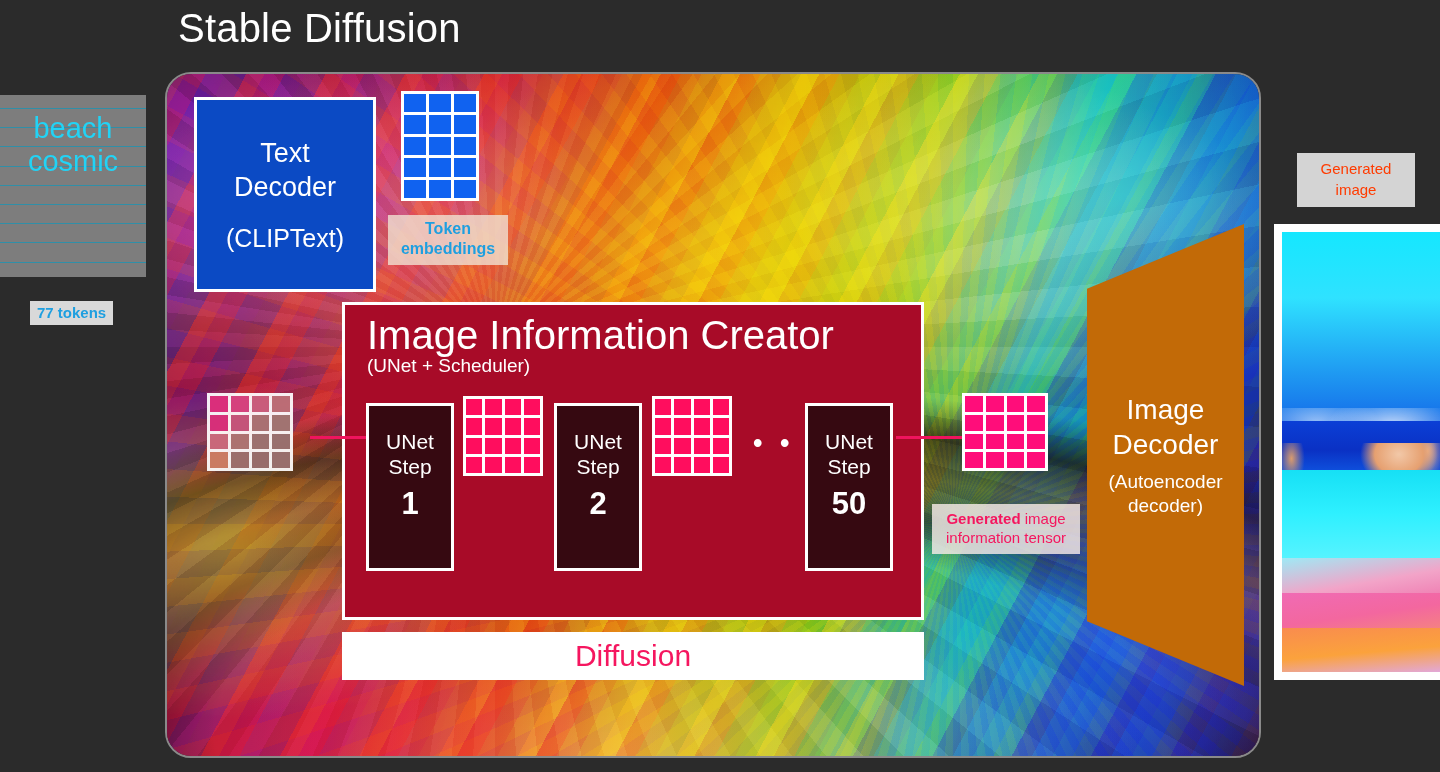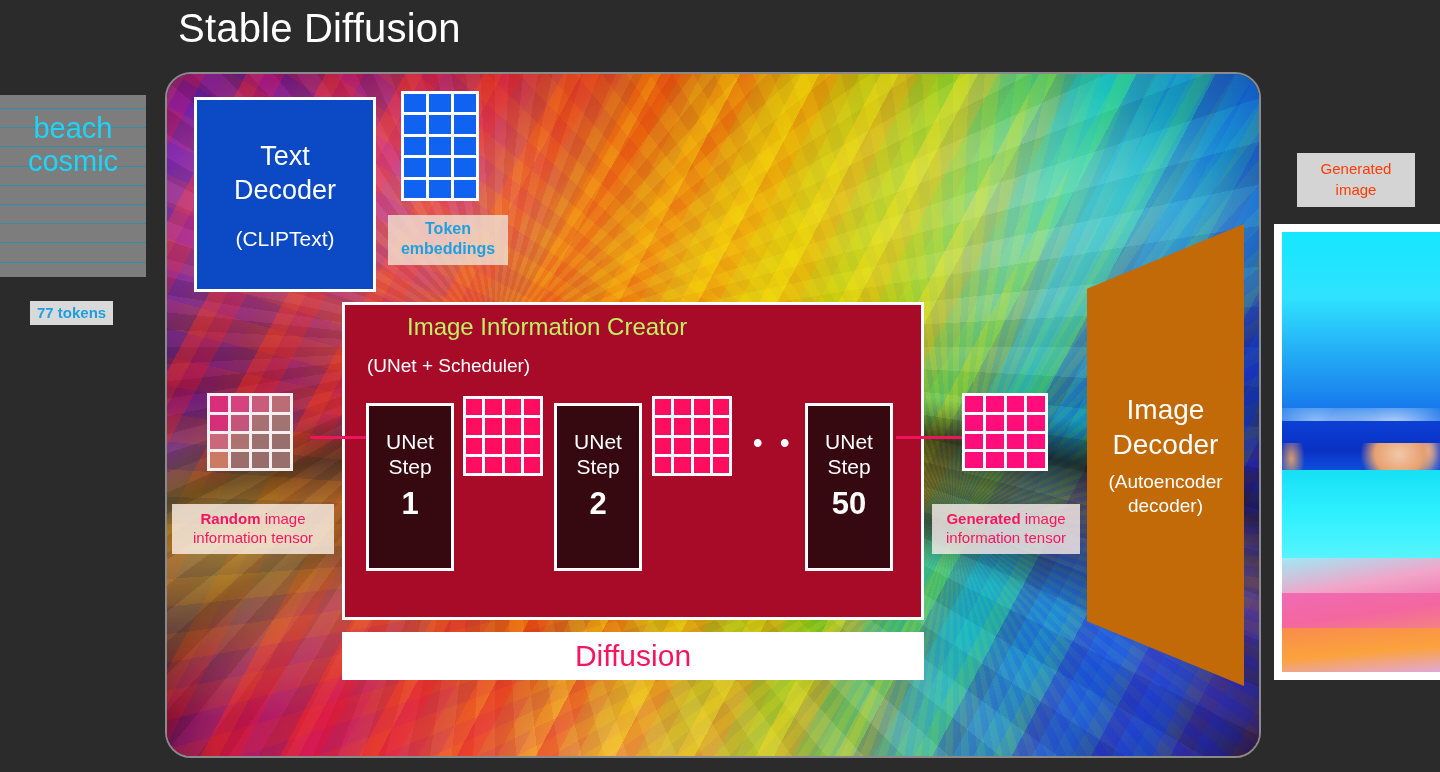--- a/index.html
+++ b/index.html
@@ -60,21 +60,21 @@
   #text-encoder {
     position: absolute; left: 27px; top: 23px;
     width: 182px; height: 195px;
     background: #0b4ac4;
     border: 3px solid #ffffff;
     color: #fff; text-align: center;
     display: flex; flex-direction: column;
     align-items: center; justify-content: center;
   }
   #text-encoder .big { font-size: 27px; line-height: 34px; }
-  #text-encoder .sub { font-size: 21px; margin-top: 20px; }
+  #text-encoder .sub { font-size: 25px; margin-top: 20px; }
 
   
   #tok-grid {
     position: absolute; left: 234px; top: 17px;
     width: 78px; height: 110px;
     background: #ffffff;
     display: grid;
     grid-template-columns: repeat(3, 1fr);
     grid-template-rows: repeat(5, 1fr);
     gap: 3px; padding: 3px;
@@ -91,21 +91,21 @@
 
   
   #iic {
     position: absolute; left: 175px; top: 228px;
     width: 582px; height: 318px;
     background: #a80b28;
     border: 3px solid #ffffff;
   }
   #iic-title {
     position: absolute; left: 22px; top: 8px;
-    color: #bef264; font-size: 24px; font-weight: 400; white-space: nowrap; margin-left: 40px;
+    color: #ffffff; font-size: 40px; font-weight: 400; white-space: nowrap;
   }
   #iic-sub {
     position: absolute; left: 22px; top: 50px;
     color: #fff; font-size: 19px; white-space: nowrap;
   }
 
   .unet {
     position: absolute; top: 98px;
     width: 88px; height: 168px;
     background: #360911;
@@ -320,23 +320,20 @@
         <i style="background: rgb(149, 98, 95); opacity: 0.88;"></i>
         <i style="background: rgb(193, 85, 106); opacity: 0.88;"></i>
         <i style="background: rgb(162, 97, 94); opacity: 0.88;"></i>
         <i style="background: rgb(143, 95, 92); opacity: 0.88;"></i>
         <i style="background: rgb(140, 93, 91); opacity: 0.88;"></i>
         <i style="background: rgb(196, 106, 78); opacity: 0.88;"></i>
         <i style="background: rgb(143, 91, 88); opacity: 0.88;"></i>
         <i style="background: rgb(138, 90, 88); opacity: 0.88;"></i>
         <i style="background: rgb(139, 92, 90); opacity: 0.88;"></i>
       </div>
-    <div id="rand-label">
-      <b>Random</b><span> image information tensor</span>
-    </div>
 
     <div id="iic">
       <div id="iic-title">Image Information Creator</div>
       <div id="iic-sub">(UNet + Scheduler)</div>
 
       <div class="arrowline" id="arr-a"></div>
 
       <div class="unet" id="unet1">
         <div class="w">UNet</div>
         <div class="w">Step</div>

